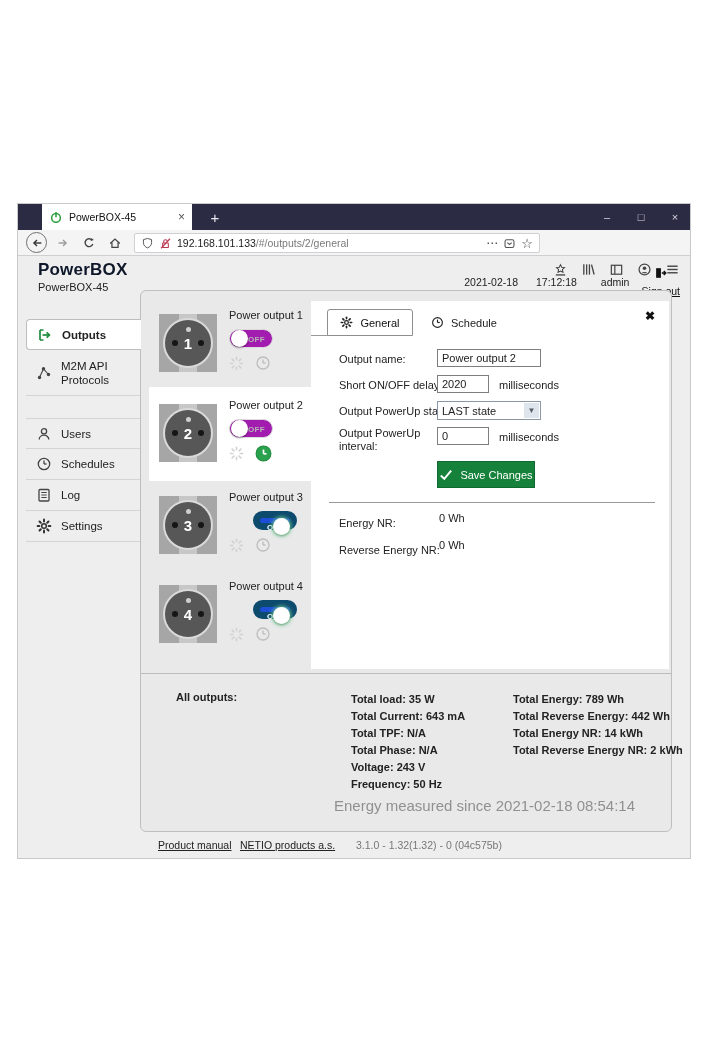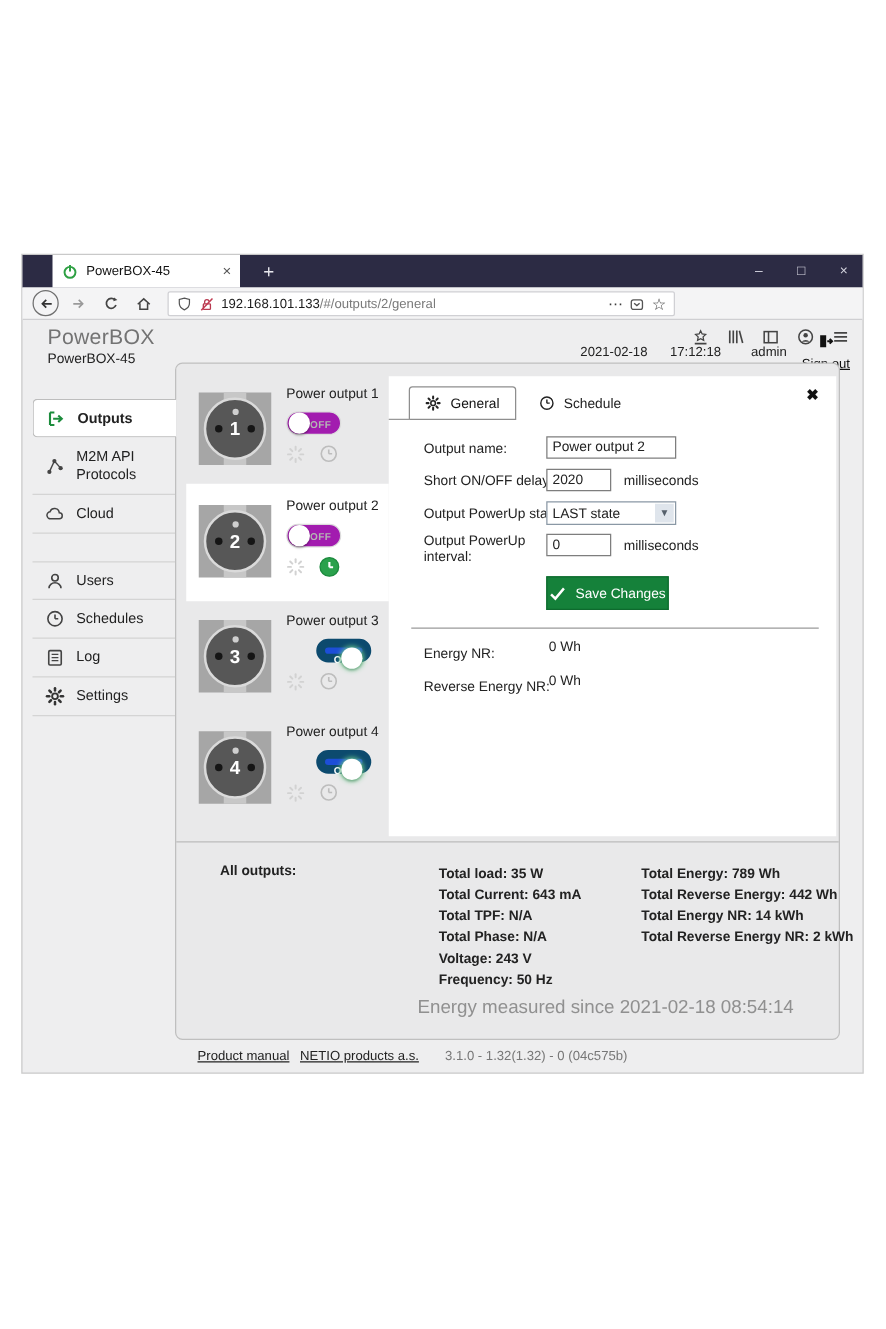--- a/index.html
+++ b/index.html
@@ -22,21 +22,21 @@
   .navbtn { display:flex; align-items:center; justify-content:center; }
   .backcircle { width:21px; height:21px; border:1.4px solid #6f6f6f; border-radius:50%; margin-left:8px; }
   .urlbar { position:absolute; left:116px; top:3px; width:406px; height:20px; background:#fff; border:1px solid #d0d0d4; border-radius:2px; display:flex; align-items:center; padding:0 6px; gap:5px; }
   .urltext { font-size:10.5px; flex:1; white-space:nowrap; overflow:hidden; }
   .urlhost { color:#1b1b1b; }
   .urlpath { color:#7a7a7a; }
   .tb-right { position:absolute; right:10px; top:26px; height:26px; display:flex; align-items:center; gap:13px; }
   .glyph { font-size:12px; color:#3d3d3d; line-height:1; }
 
   
-  .brand { position:absolute; left:20px; top:56px; font-size:17px; font-weight:normal; color:#737373; letter-spacing:.2px; }
+  .brand { position:absolute; left:20px; top:56px; font-size:17px; font-weight:bold; color:#0f172a; letter-spacing:.2px; }
   .model { position:absolute; left:20px; top:77px; font-size:11px; color:#222; }
   .hdr-right { position:absolute; right:10px; top:62px; display:flex; align-items:center; font-size:10.5px; color:#222; }
   .hdr-right .sep16 { width:18px; } .hdr-right .sep22 { width:24px; } .hdr-right .sep12 { width:12px; }
   .signout { display:flex; align-items:center; gap:5px; text-decoration:none; color:#111;flex-direction:column; }
   .signout u { font-size:10.5px; }
 
   
   .side-active { position:absolute; left:8px; top:115px; width:115px; height:31px; background:#fff; border:1px solid #bdbdbd; border-right:none; border-radius:4px 0 0 4px; display:flex; align-items:center; gap:9px; padding-left:10px; z-index:5; font-weight:bold; font-size:11.5px; }
   .side-list { position:absolute; left:8px; top:146px; width:114px; }
   .side-item { display:flex; align-items:center; gap:9px; padding-left:10px; min-height:31px; border-bottom:1px solid #d4d4d4; font-size:11.5px; color:#222; }
@@ -216,26 +216,20 @@
       <div class="side-item tall">
         <svg width="16" height="16" viewBox="0 0 16 16">
             <line x1="3.5" y1="12.5" x2="7.5" y2="3.8" stroke="#444" stroke-width="1.1"></line>
             <line x1="7.5" y1="3.8" x2="12.5" y2="9.5" stroke="#444" stroke-width="1.1"></line>
             <circle cx="3.5" cy="12.5" r="1.7" fill="#444"></circle>
             <circle cx="7.5" cy="3.8" r="1.7" fill="#444"></circle>
             <circle cx="12.5" cy="9.5" r="1.7" fill="#444"></circle>
           </svg>
         <span class="lbl">M2M API Protocols</span>
       </div>
-      <div class="side-item">
-        <svg width="16" height="16" viewBox="0 0 16 16">
-            <path d="M4.8 12 h6.6 a2.4 2.4 0 0 0 0 -4.8 a3.8 3.8 0 0 0 -7.4 -0.8 A2.7 2.7 0 0 0 4.8 12 z" fill="none" stroke="#444" stroke-width="1.2"></path>
-          </svg>
-        <span class="lbl">Cloud</span>
-      </div>
       <div class="side-item gap">
         <svg width="16" height="16" viewBox="0 0 16 16">
             <circle cx="8" cy="5.2" r="2.6" fill="none" stroke="#444" stroke-width="1.3"></circle>
             <path d="M3.2 13.5 a4.8 4.3 0 0 1 9.6 0" fill="none" stroke="#444" stroke-width="1.3"></path>
           </svg>
         <span class="lbl">Users</span>
       </div>
       <div class="side-item">
         <svg width="16" height="16" viewBox="0 0 16 16">
             <circle cx="8" cy="8" r="5.7" fill="none" stroke="#444" stroke-width="1.3"></circle>

